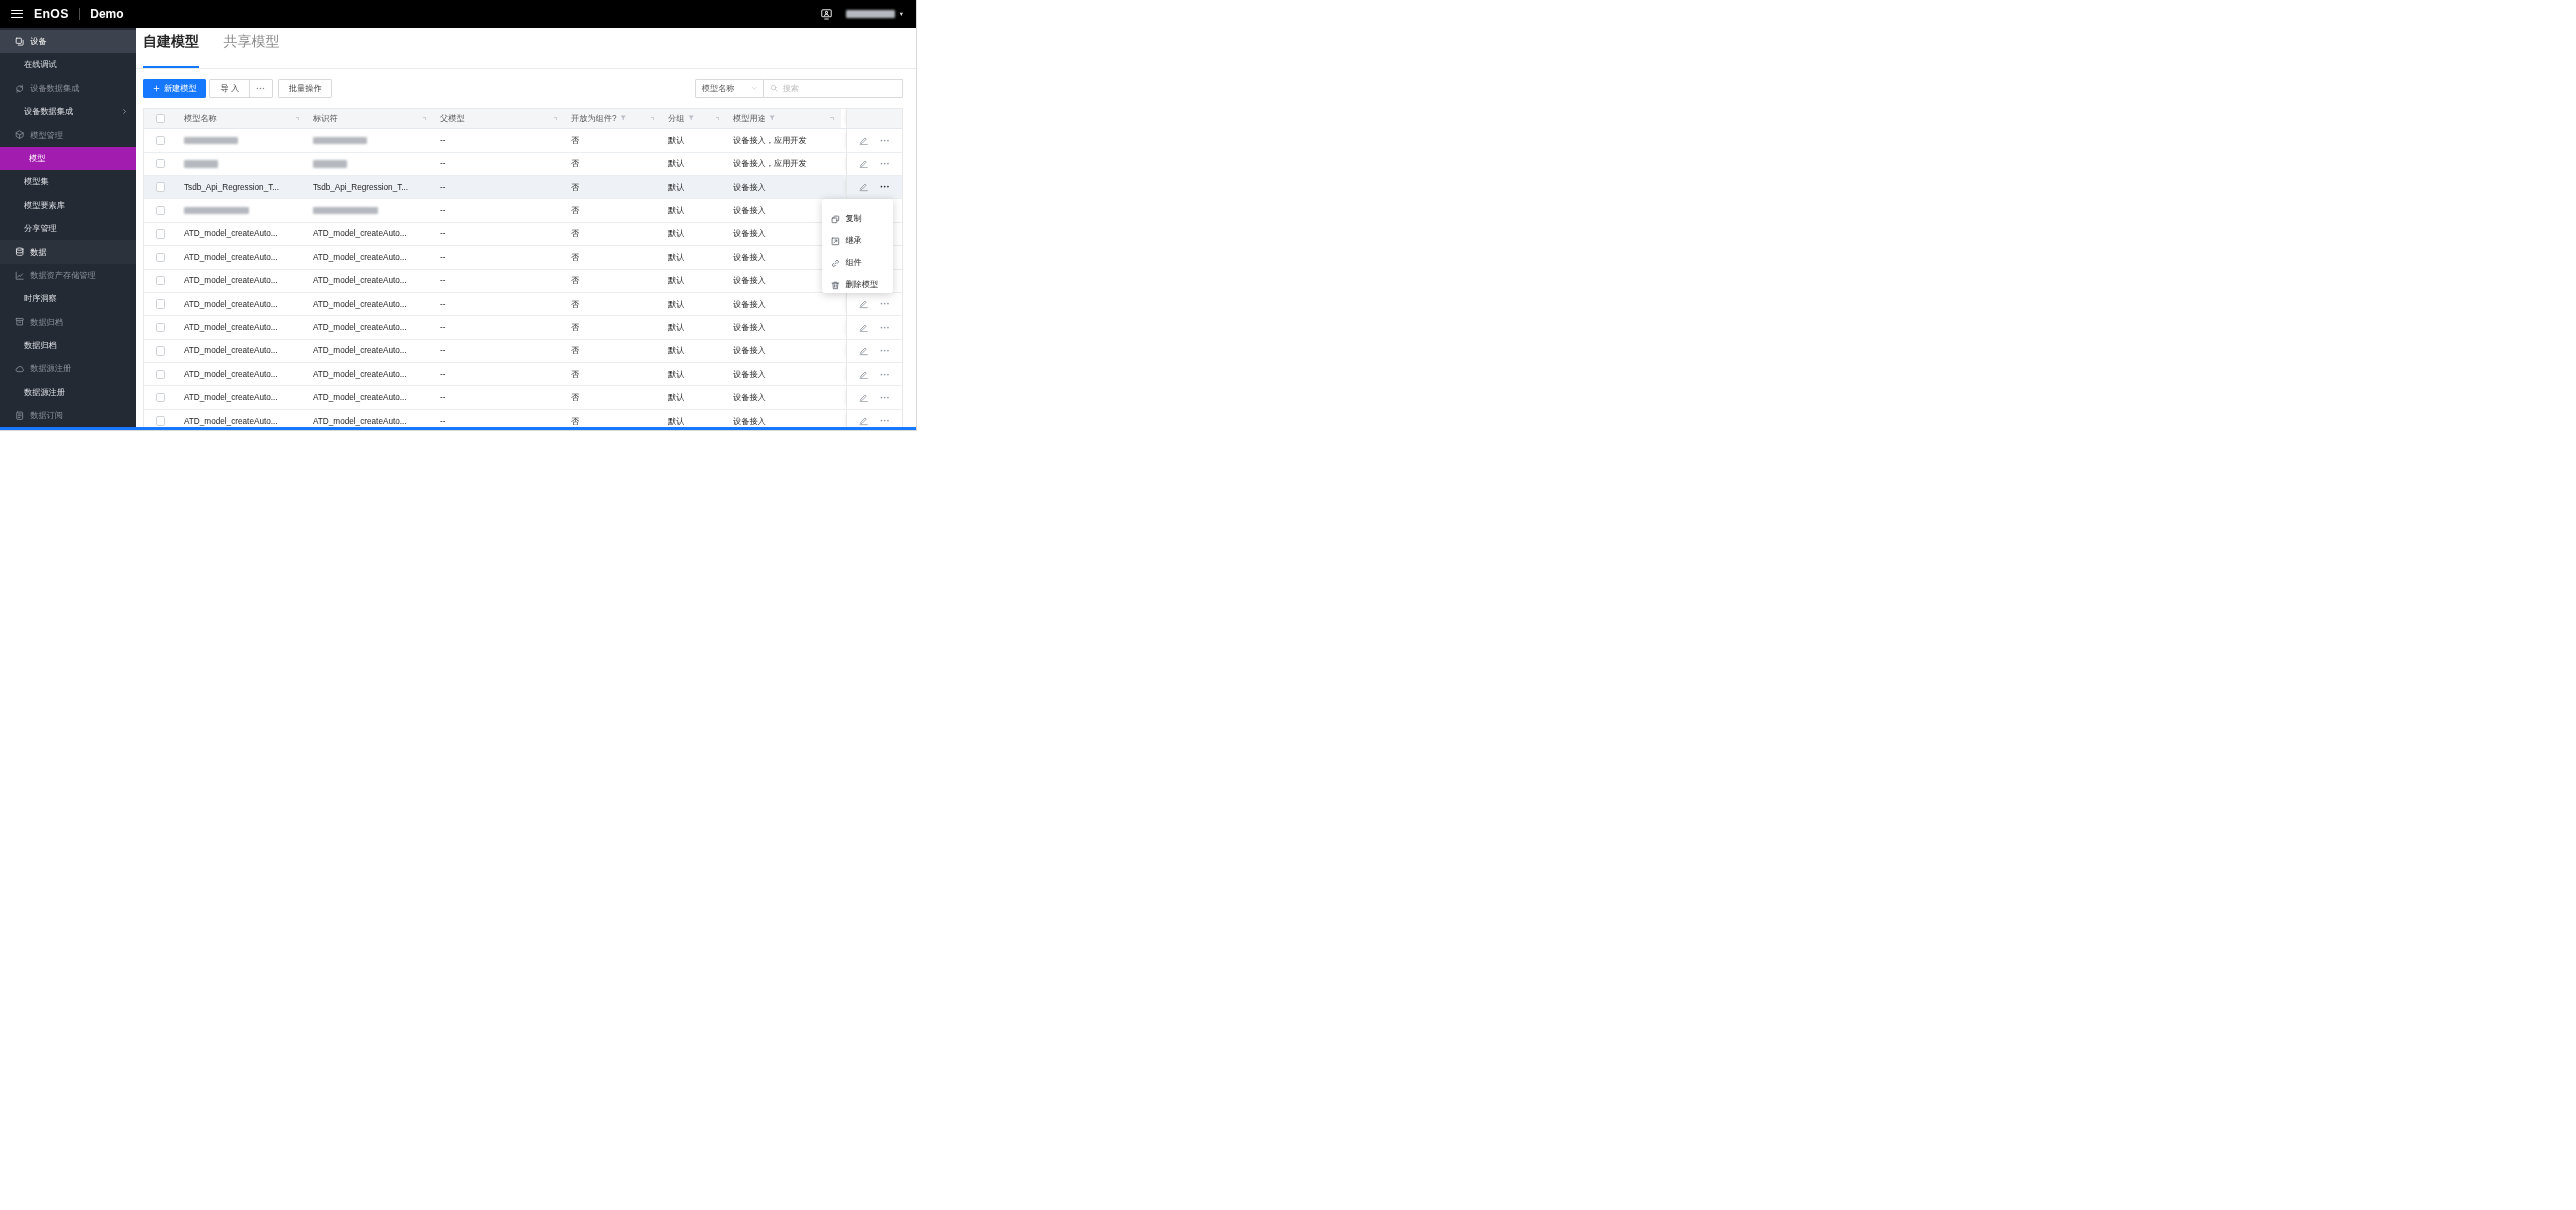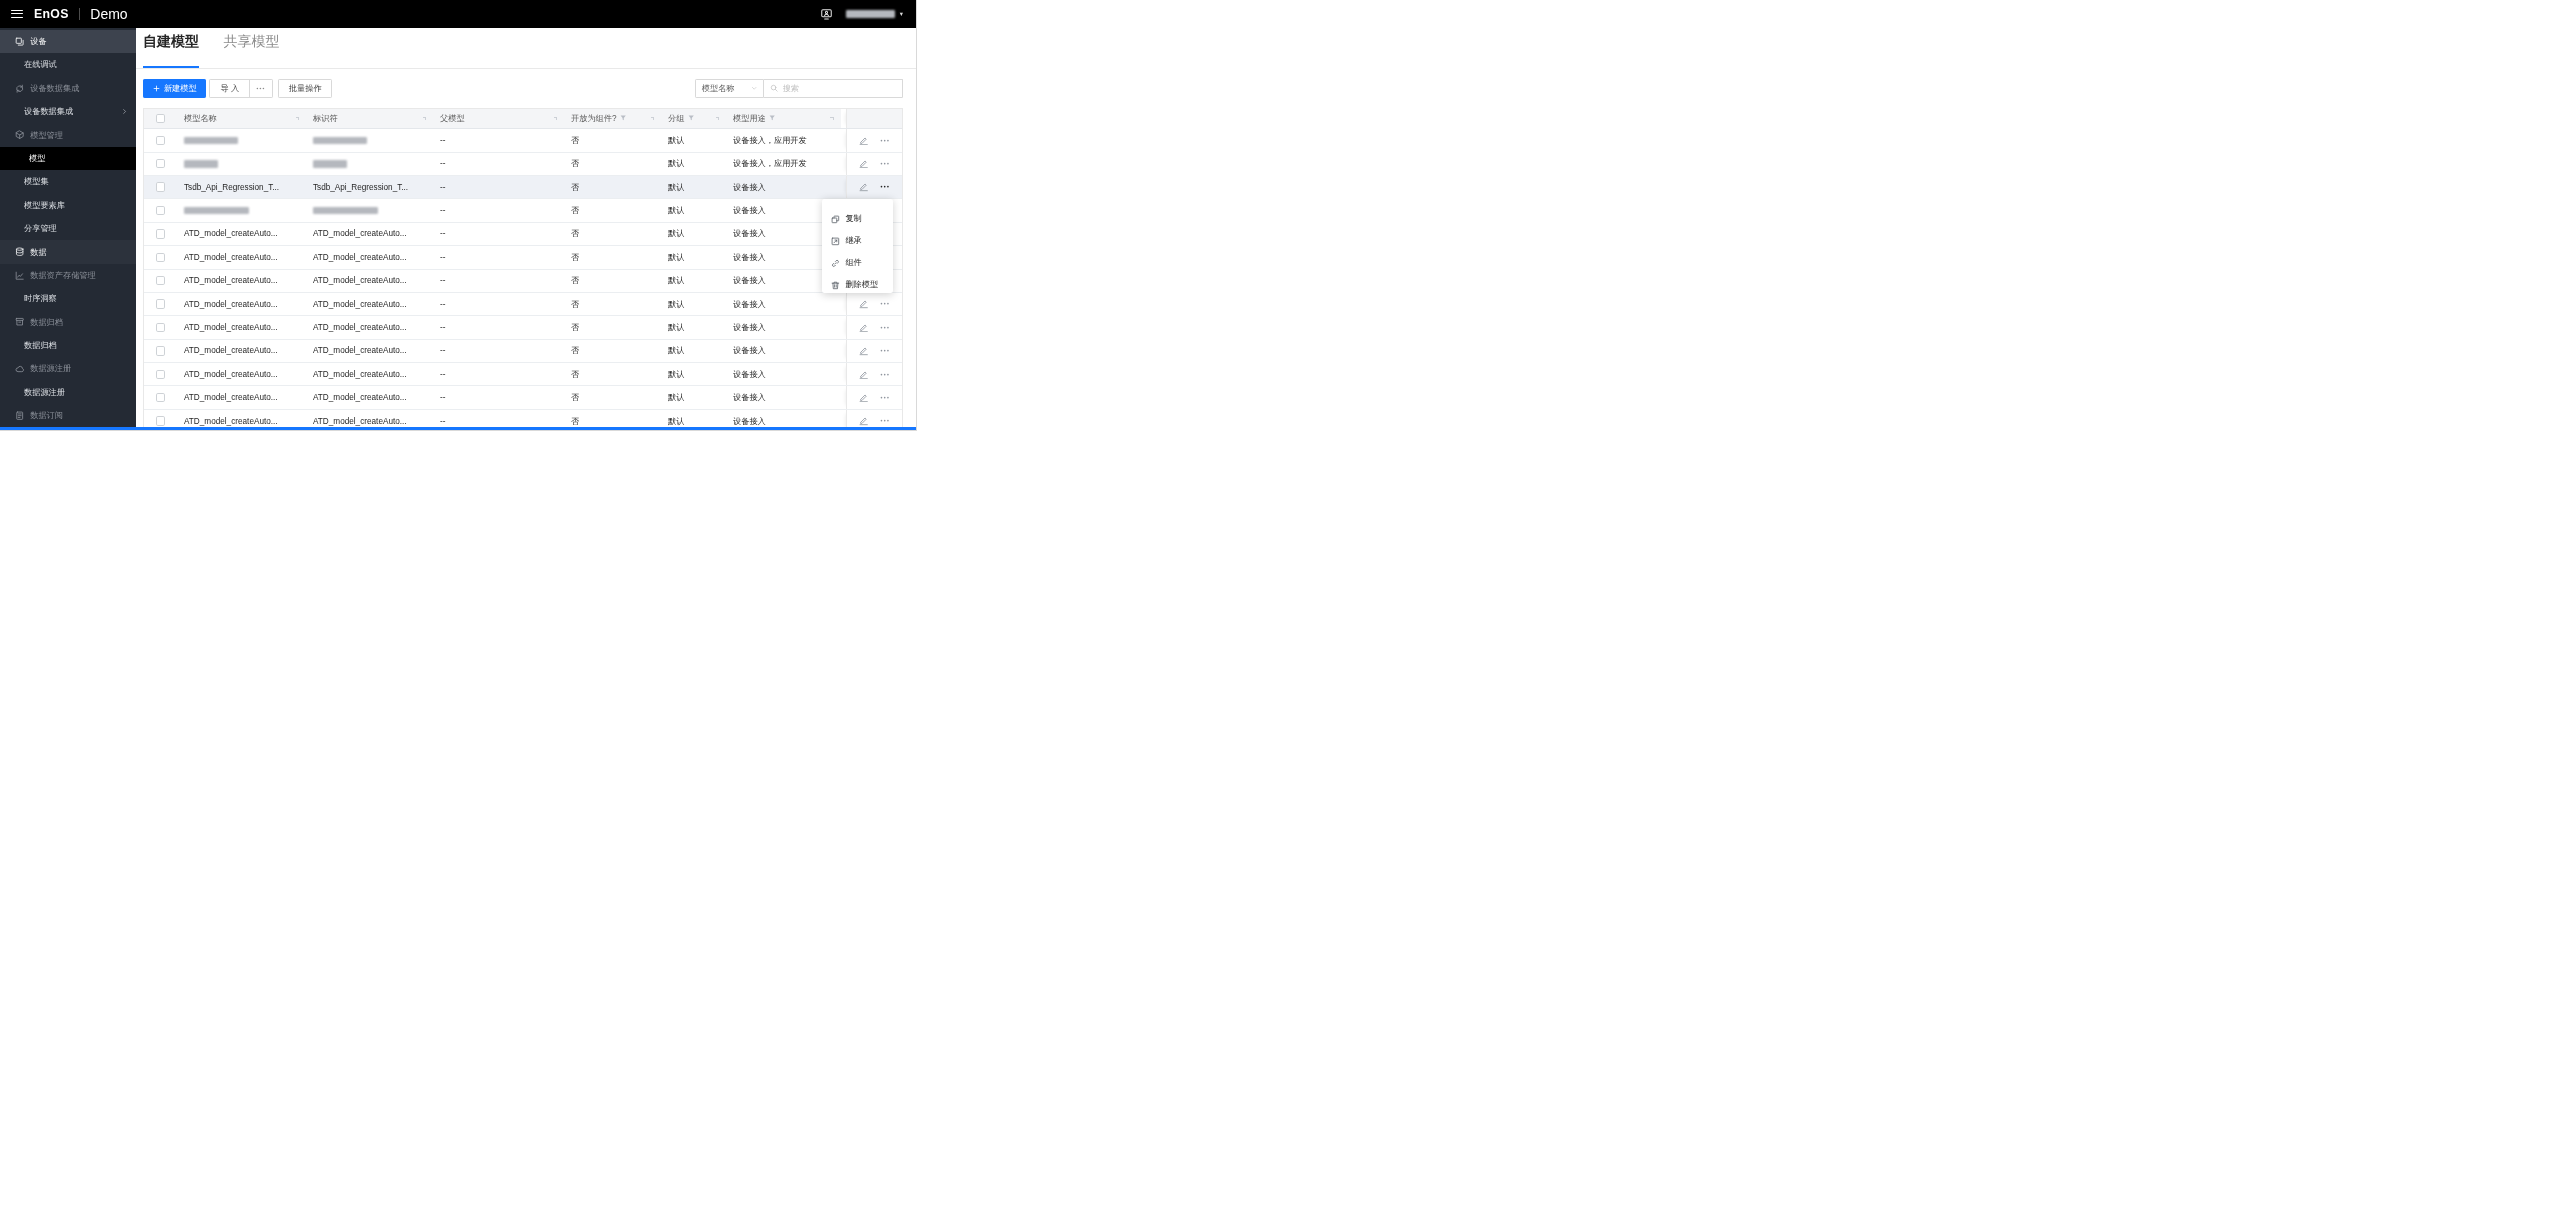--- a/index.html
+++ b/index.html
@@ -13,37 +13,37 @@
   .icon{display:inline-flex;width:9.4px;height:9.4px;flex:none;align-items:center;justify-content:center}
   .icon svg{width:100%;height:100%;display:block}
 
   
   .topbar{height:27.5px;background:#000;display:flex;align-items:center;color:#fff;position:relative;z-index:5}
   .hamburger{width:34px;height:100%;display:flex;align-items:center;justify-content:center;cursor:pointer}
   .bars{width:11.7px}
   .bars span{display:block;height:1.2px;background:#fff;margin:2.3px 0;border-radius:0.6px}
   .logo{font-size:12.3px;font-weight:700;letter-spacing:0.3px}
   .topbar-divider{width:0.6px;height:11.7px;background:#4d4d4d;margin:0 10.5px}
-  .env{font-size:14px;font-weight:400}
+  .env{font-size:12px;font-weight:700}
   .topbar-right{margin-left:auto;display:flex;align-items:center;gap:13px;padding-right:13px}
   .topbar-icon{width:13px;height:11.7px;color:#e6e6e6;cursor:pointer}
   .user{display:flex;align-items:center;gap:4.7px;cursor:pointer}
   .user-redacted{width:49px;height:8.2px;background:#98999c;border-radius:1.2px;filter:blur(1.2px)}
   .caret{color:#d9d9d9;font-size:6.4px}
 
   
   .sidebar{position:absolute;top:27.5px;left:0;bottom:0;width:136px;background:#242a34;overflow:hidden;z-index:2}
   .sb-nav{padding-top:2.3px}
   .sb-row{height:23.4px;display:flex;align-items:center;padding:0 8.2px 0 15px;font-size:8.2px;cursor:pointer;white-space:nowrap}
   .sb-icon{width:9.4px;height:9.4px;margin-right:5.8px}
   .sb-row.group{color:#8b9099}
   .sb-row.group-active{background:#3d434e;color:#ffffff}
   .sb-row.group-open{background:#2c323c;color:#f0f1f3}
   .sb-row.child{padding-left:24px;color:#dde0e5}
-  .sb-row.child-active{padding-left:29px;background:#000000;color:#fff}
+  .sb-row.child-active{padding-left:29px;background:#a21caf;color:#fff}
   .sb-chevron{margin-left:auto;width:7px;height:7px;color:#b7bbc2}
 
   
   .main{position:absolute;left:130px;top:27.5px;right:0;bottom:0;background:#fff;overflow:hidden}
   .tabs{height:41px;border-bottom:0.6px solid #e9e9e9;display:flex;align-items:flex-end;padding:0 13px;gap:24.5px}
   .tab{font-size:14px;color:#8c8c8c;padding-bottom:17px;position:relative;cursor:pointer}
   .tab.active{color:#262626;font-weight:700}
   .tab.active::after{content:"";position:absolute;left:0;right:0;bottom:-0.6px;height:1.8px;background:#1677ff}
 
   .toolbar{display:flex;align-items:center;margin:10.5px 13px 0;height:18.7px}

